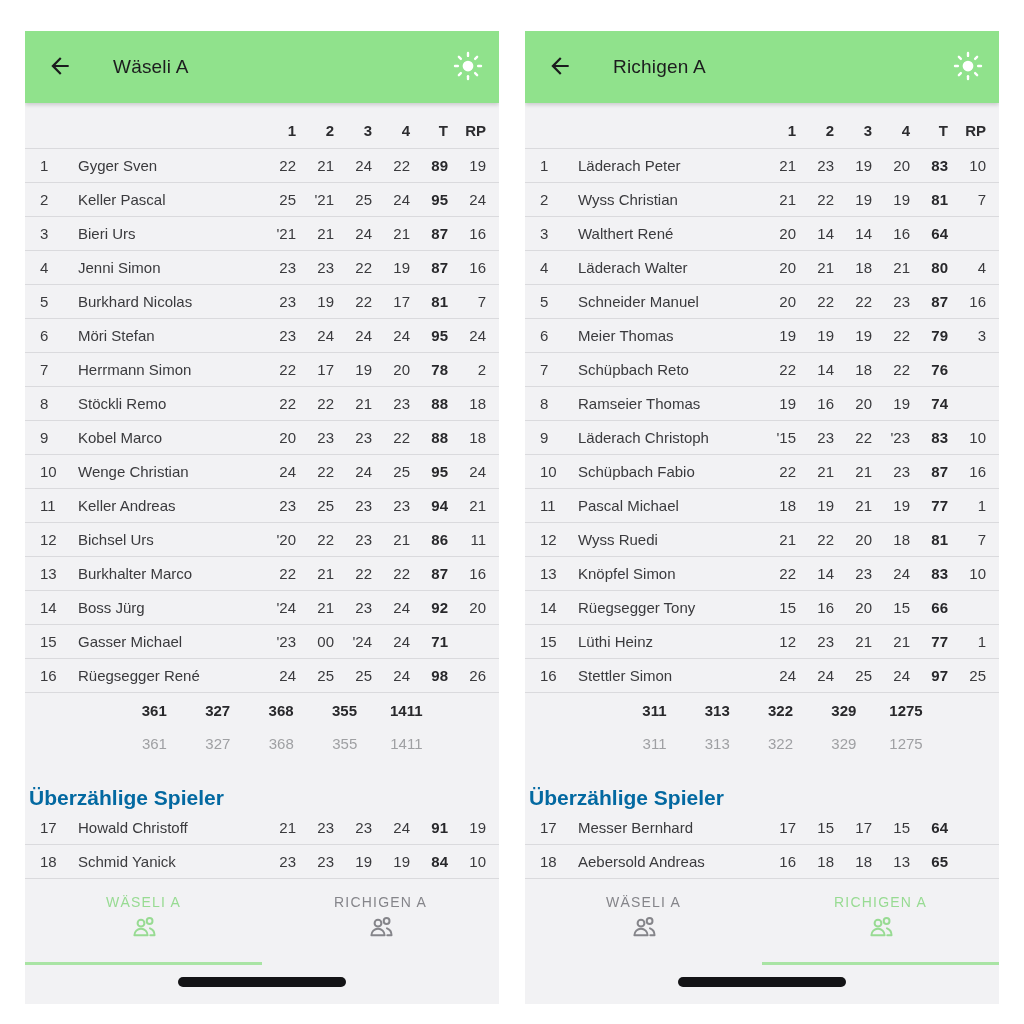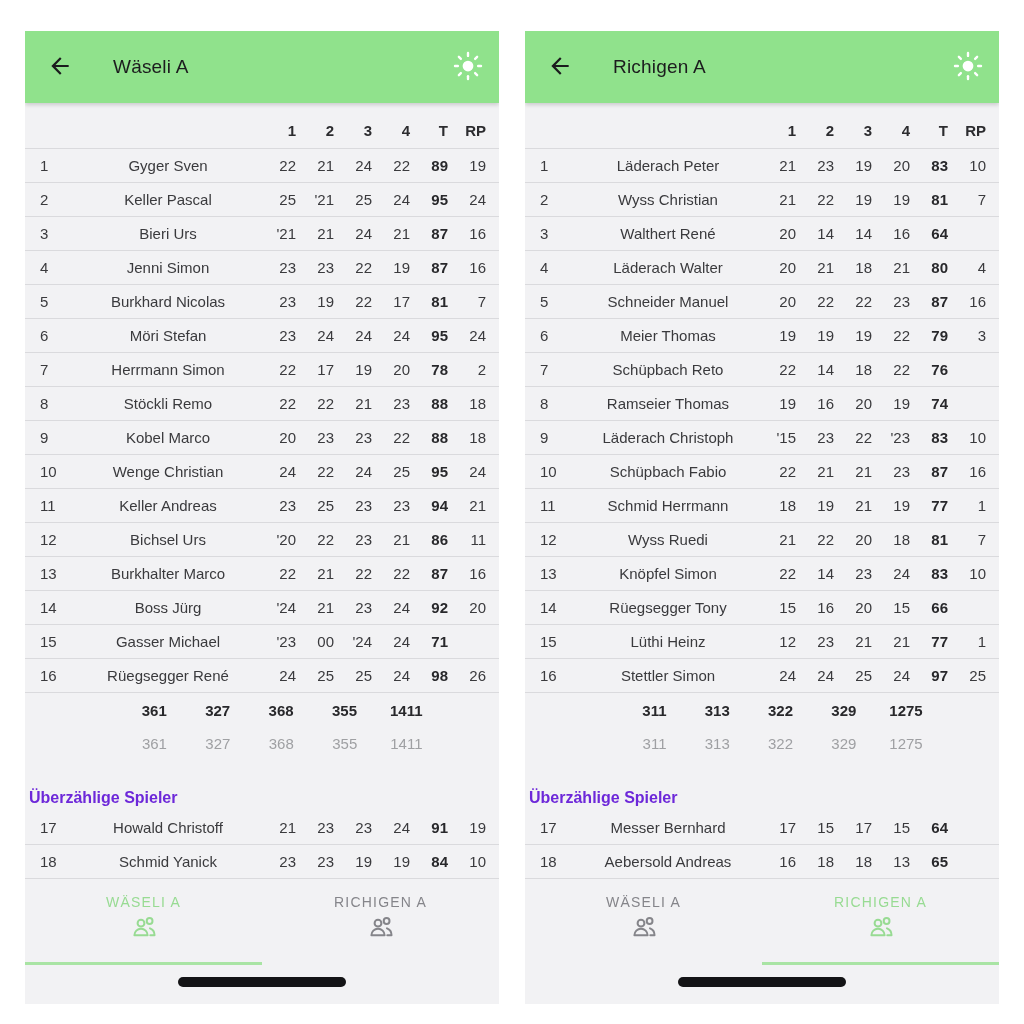--- a/index.html
+++ b/index.html
@@ -31,34 +31,34 @@
   
   .thead, .trow, .totrow {
     display:flex; align-items:center; padding:0 13px 0 15px;
   }
   .thead {
     height:46px; align-items:flex-end; padding-bottom:9px;
     border-bottom:1px solid var(--divider, #dadadd);
     font-weight:700; font-size:15px; color:#2c2c2f;
   }
   .cell.rank { width:38px; }
-  .cell.name { flex:1; text-align:center; white-space:nowrap; overflow:hidden; }
+  .cell.name { flex:1; text-align:left; white-space:nowrap; overflow:hidden; }
   .cell.num  { width:38px; text-align:right; }
   .trow {
     height:34px; font-size:15px; color:#3a3a3d;
     border-bottom:1px solid var(--divider, #dadadd);
   }
   .trow .cell.t { font-weight:700; color:#28282b; }
   .totrow { height:34px; font-size:15px; font-weight:700; color:#28282b;gap:33px; }
   .totrow.forecast { height:33px; font-weight:400; color:var(--muted, #9fa0a3); }
   .totrow.forecast .cell.t { font-weight:400; }
 
   .extra-heading {
     margin-top:24px; height:27px; padding-left:4px;
-    font-size:16px; font-weight:700; color:#6d28d9; display:flex; align-items:center;
+    font-size:21px; font-weight:700; color:#0369a1; display:flex; align-items:center;
   }
 
   
   .tabbar { position:relative; display:flex; height:84px; margin-top:2px; }
   .tab {
     position:relative; flex:1; display:flex; flex-direction:column; align-items:center;
     padding-top:13px; gap:3px; cursor:pointer; color:var(--tab-inactive, #85858a);
   }
   .tab .tab-label { font-size:14px; letter-spacing:1.2px; font-weight:500; }
   .tab.active { color:var(--active-tab-green, #98db93); }
@@ -503,21 +503,21 @@
     <span class="cell num s1">22</span>
     <span class="cell num s2">21</span>
     <span class="cell num s3">21</span>
     <span class="cell num s4">23</span>
     <span class="cell num t">87</span>
     <span class="cell num rp">16</span>
   </div>
 
   <div class="trow">
     <span class="cell rank">11</span>
-    <span class="cell name">Schmid Herrmann</span>
+    <span class="cell name">Pascal Michael</span>
     <span class="cell num s1">18</span>
     <span class="cell num s2">19</span>
     <span class="cell num s3">21</span>
     <span class="cell num s4">19</span>
     <span class="cell num t">77</span>
     <span class="cell num rp">1</span>
   </div>
 
   <div class="trow">
     <span class="cell rank">12</span>

